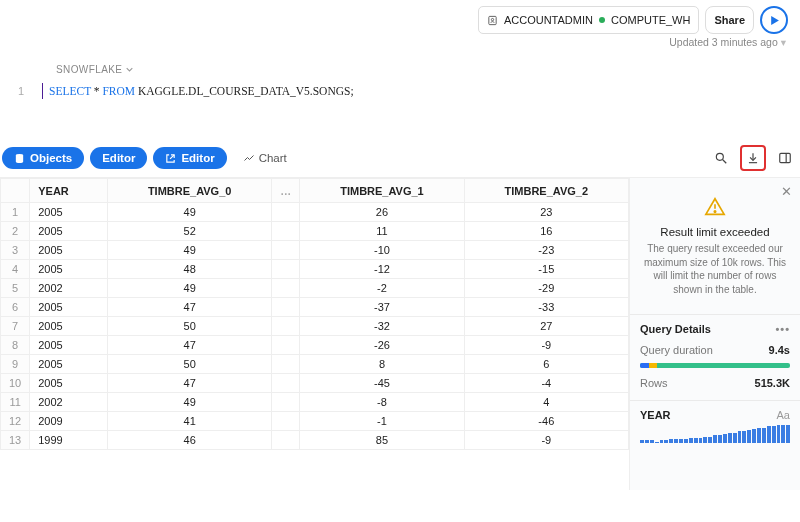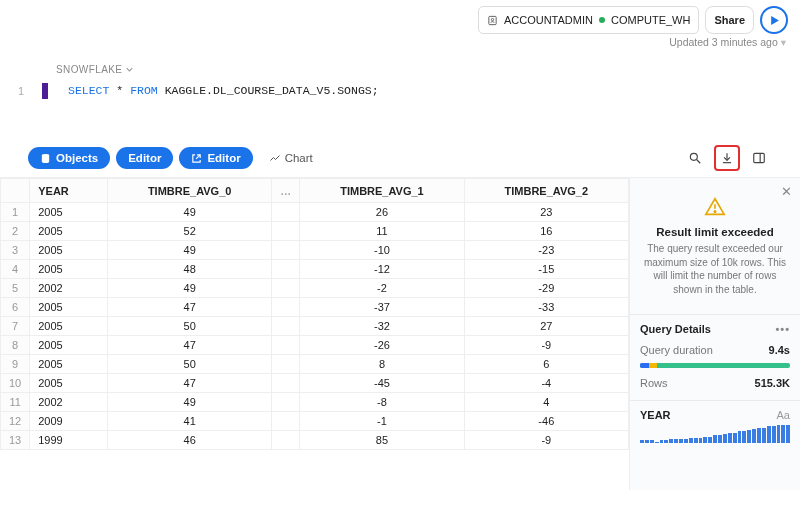--- a/index.html
+++ b/index.html
@@ -8,43 +8,43 @@
   .pill { display: inline-flex; align-items: center; gap: 6px; border: 1px solid #ddd; border-radius: 5px; padding: 4px 8px; font-size: 11px; background: #fff; cursor: pointer; }
   .pill.share { font-weight: 600; border-radius: 8px; }
   .run-btn { width: 28px; height: 28px; border: 2px solid #1a73e8; border-radius: 50%; display: flex; align-items: center; justify-content: center; cursor: pointer; }
   .run-btn svg { fill: #1a73e8; }
   .status-dot { width: 6px; height: 6px; border-radius: 50%; background: #2aad5a; display: inline-block; }
   .updated { text-align: right; font-size: 10.5px; color: #888; padding: 0 14px 8px; }
   .crumb { padding: 8px 0 4px 56px; font-size: 10px; color: #888; letter-spacing: 0.4px; display: flex; align-items: center; gap: 4px; }
   .crumb svg { width: 7px; height: 7px; }
   .editor { display: flex; padding: 4px 0 40px 0; }
   .gutter { width: 42px; text-align: center; color: #aaa; font-size: 11px; padding-top: 2px; }
-  .codeline { font-family: Liberation Mono, monospace; font-size: 11.5px; padding: 0 0 0 20px; border-left: 6px solid #4c1d95; line-height: 16px; }
+  .codeline { font-family: Liberation Serif, serif; font-size: 11.5px; padding: 0 0 0 6px; border-left: 1px solid #4c1d95; line-height: 16px; }
   .kw { color: #1a73e8; }
-  .tabs { display: flex; align-items: center; gap: 6px; padding: 6px 28px; border-bottom: 1px solid #eee; }
+  .tabs { display: flex; align-items: center; gap: 6px; padding: 6px 2px; border-bottom: 1px solid #eee; }
   .tab-pill { display: inline-flex; align-items: center; gap: 5px; padding: 5px 12px; border-radius: 14px; font-size: 11.5px; font-weight: 600; cursor: pointer; }
   .tab-pill.blue { background: #1a73e8; color: #fff; }
   .tab-chart { display: inline-flex; align-items: flex-end; gap: 4px; padding: 5px 10px; font-size: 11.5px; color: #555; cursor: pointer; }
   .spacer { flex: 1; }
   .icon-btn { width: 26px; height: 26px; display: flex; align-items: center; justify-content: center; border-radius: 4px; cursor: pointer; color: #444; }
   .dl-highlight { border: 2px solid #e03030; }
   .content { display: flex; height: calc(522px - 210px); }
   .table-wrap { flex: 1; overflow: hidden; border-right: 1px solid #eee; }
   table { border-collapse: collapse; width: 100%; font-size: 11px; }
   th, td { border: 1px solid #eee; padding: 3px 8px; }
   th { background: #fcfcfc; font-weight: 700; text-align: left; height: 24px; }
   th.num, td.num { text-align: center; }
   td.rowidx { color: #999; width: 22px; text-align: center; background: #fcfcfc; }
   th.rowidx { width: 22px; background: #fcfcfc; }
   th.ellips { width: 14px; text-align: center; color: #aaa; }
   .side { width: 170px; background: #fafbfc; position: relative; font-size: 11px; }
   .side .close { position: absolute; top: 6px; right: 8px; color: #888; cursor: pointer; font-size: 13px; }
   .warn-box { text-align: center; padding: 18px 10px; color: #555; }
   .warn-box svg { margin-bottom: 6px; }
-  .warn-box .title { font-weight: 700; margin-bottom: 4px; font-size: 11.5px; color: #222; }
+  .warn-box .title { font-weight: 400; margin-bottom: 4px; font-size: 11.5px; color: #222; }
   .warn-box .body { font-size: 10px; color: #777; line-height: 1.35; }
   .qd { border-top: 1px solid #eaeaea; padding: 8px 10px; }
   .qd-head { display: flex; justify-content: space-between; align-items: center; font-weight: 700; font-size: 11px; margin-bottom: 6px; }
   .qd-head .dots { color: #888; letter-spacing: 1px; cursor: pointer; }
   .qd-row { display: flex; justify-content: space-between; padding: 3px 0; }
   .qd-row .label { color: #777; }
   .qd-row .val { font-weight: 600; }
   .qd-bar { height: 5px; background: #33c08a; border-radius: 2px; position: relative; margin: 4px 0 6px; }
   .qd-bar .seg { position: absolute; top: 0; height: 5px; }
   .seg.a { left: 0; width: 6%; background: #2a6df4; border-radius: 2px 0 0 2px;}

